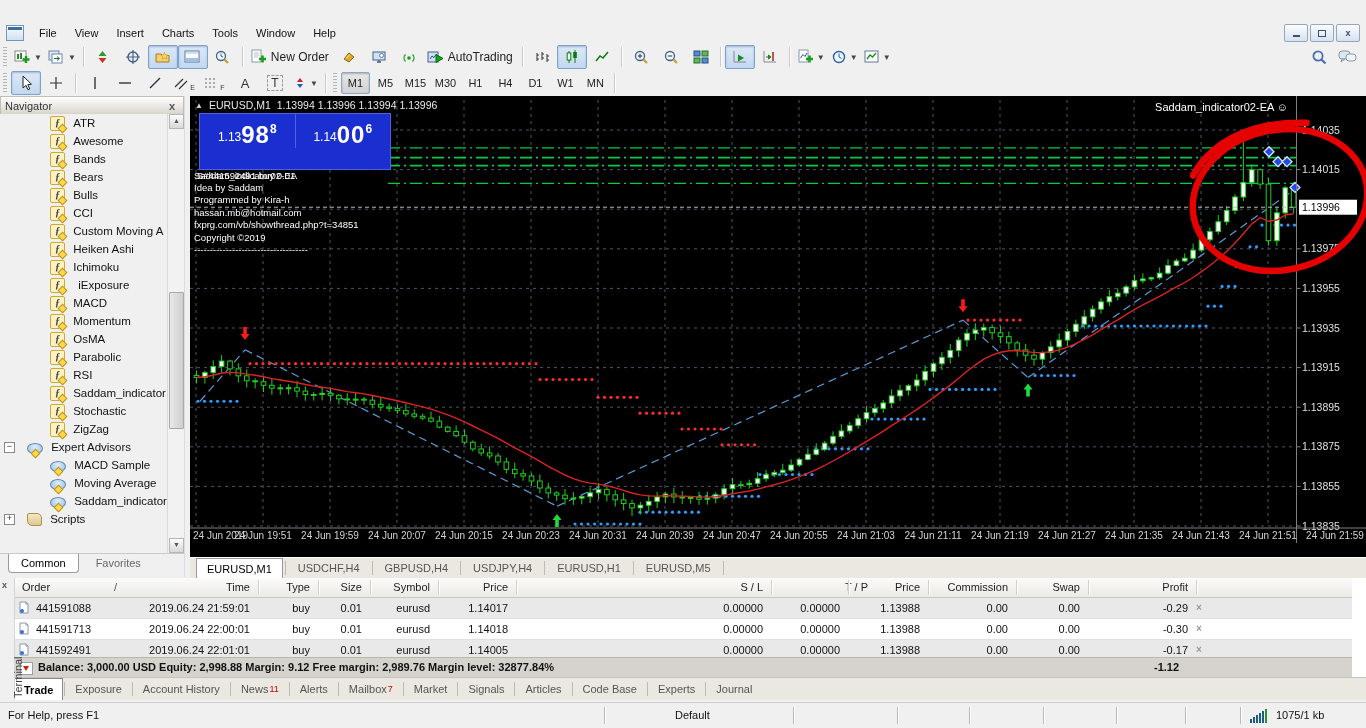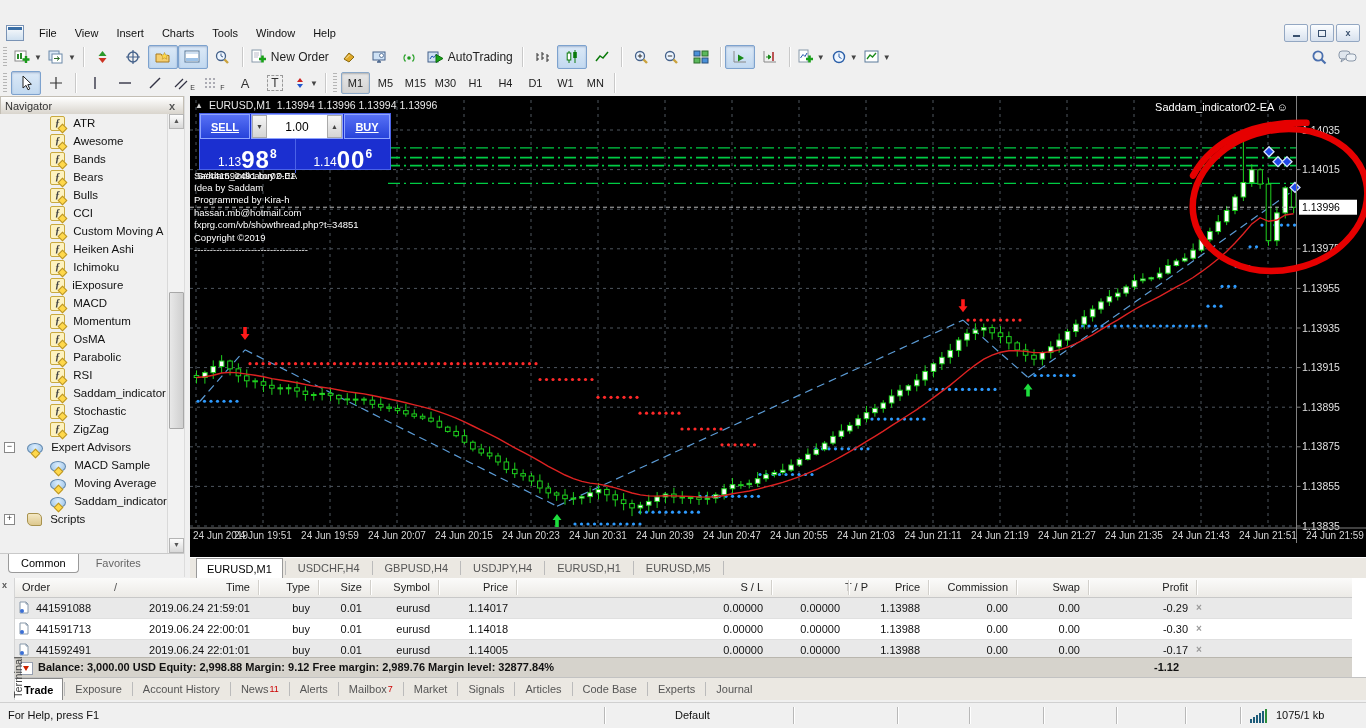--- a/index.html
+++ b/index.html
@@ -470,21 +470,21 @@
           <div class="nav-row" style="padding-left: 50px;">
             <span class="ico ico-f">ƒ</span>
             <span style="padding-left: 5px;">&nbsp;Heiken Ashi</span>
           </div>
           <div class="nav-row" style="padding-left: 50px;">
             <span class="ico ico-f">ƒ</span>
             <span style="padding-left: 5px;">&nbsp;Ichimoku</span>
           </div>
           <div class="nav-row" style="padding-left: 50px;">
             <span class="ico ico-f">ƒ</span>
-            <span style="padding-left: 4px;">&nbsp;iExposure</span>
+            <span style="padding-left: 10px;">&nbsp;iExposure</span>
           </div>
           <div class="nav-row" style="padding-left: 50px;">
             <span class="ico ico-f">ƒ</span>
             <span style="padding-left: 5px;">&nbsp;MACD</span>
           </div>
           <div class="nav-row" style="padding-left: 50px;">
             <span class="ico ico-f">ƒ</span>
             <span style="padding-left: 5px;">&nbsp;Momentum</span>
           </div>
           <div class="nav-row" style="padding-left: 50px;">
@@ -1120,29 +1120,20 @@
               <ellipse cx="1090" cy="104" rx="88" ry="70" fill="none" stroke="#e60000" stroke-width="6.5" stroke-linecap="round"></ellipse>
               <path d="M 1010 62 C 1038 30, 1082 22, 1132 34" fill="none" stroke="#e60000" stroke-width="6.5" stroke-linecap="round"></path>
             </g>
           </svg>
         <div class="ohlc">
           <span class="tri">▲</span>
           <span>EURUSD,M1</span>
           <span>1.13994 1.13996 1.13994 1.13996</span>
         </div>
         <div class="tpanel">
-          <div class="tp-top">
-            <button class="tp-sell">SELL</button>
-            <div class="tp-vol">
-              <span class="tp-step">▼</span>
-              <span class="tp-val">1.00</span>
-              <span class="tp-step">▲</span>
-            </div>
-            <button class="tp-buy">BUY</button>
-          </div>
           <div class="tp-prices">
             <div class="tp-price sellp">
               <span class="sm">1.13</span>
                 <span class="bg">98</span>
                 <span class="sp">8</span>
             </div>
             <div class="tp-price">
               <span class="sm">1.14</span>
                 <span class="bg">00</span>
                 <span class="sp">6</span>

